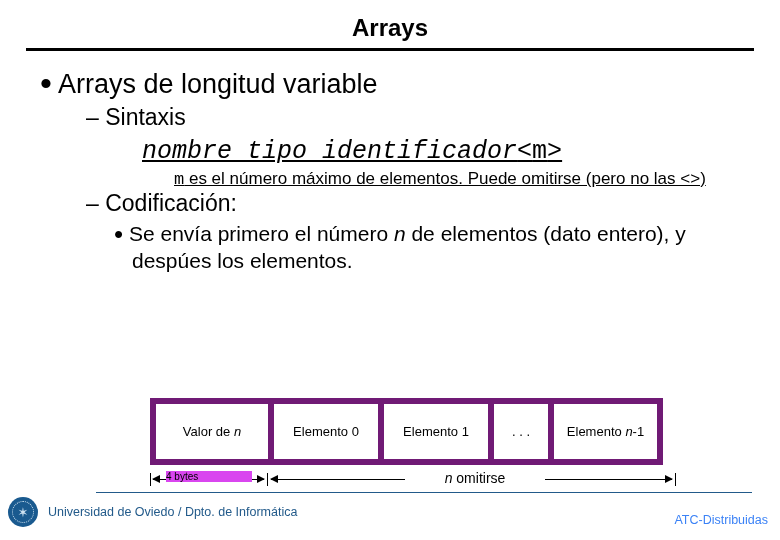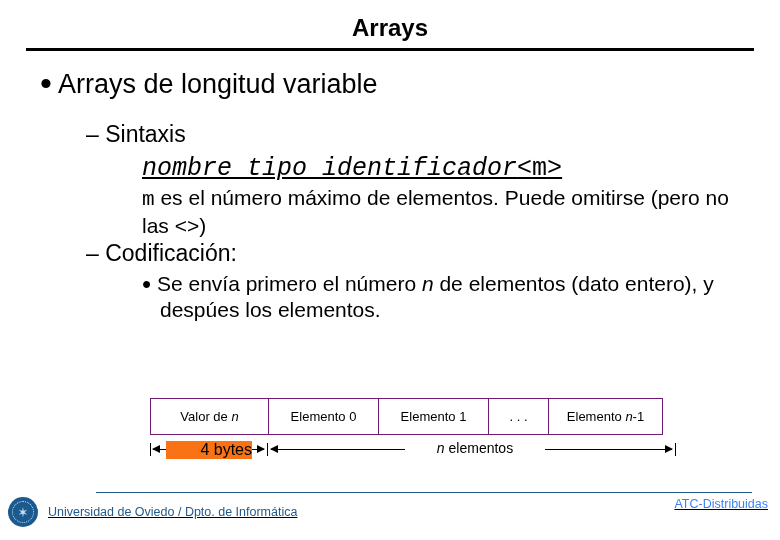--- a/index.html
+++ b/index.html
@@ -21,45 +21,46 @@
   .rule {
     border: none;
     border-top: 3px solid #000;
     margin: 0 26px;
   }
   .content {
     padding: 18px 20px 0 40px;
   }
   .bul1 {
     font-size: 27px;
-    margin-bottom: 21px;
+    margin-bottom: 4px;
   }
   .bul1 .dot { font-size: 34px; line-height: 0; vertical-align: -2px; }
   .sub {
     margin-left: 46px;
   }
   .dash {
     font-size: 23px;
   }
   .code-like {
     margin-left: 56px;
     font-size: 25px;
     margin-top: 4px;
     text-decoration: underline;
   }
   .mono { font-family: "Courier New", monospace; }
   .ital { font-style: italic; }
   .explain {
-    margin-left: 56px;
-    font-size: 21px;
+    margin-left: 88px;
+    font-size: 17px;
     line-height: 1.25;
     margin-top: 2px;
+    text-decoration: underline;
   }
   .bul2 {
-    margin-left: 56px;
+    margin-left: 28px;
     font-size: 21px;
     line-height: 1.25;
     margin-top: 4px;
     text-indent: -18px;
     padding-left: 18px;
   }
   .bul2 .dot { font-size: 26px; line-height: 0; vertical-align: -2px; }
 
   
   .diagram {
@@ -67,22 +68,22 @@
     left: 150px;
     top: 398px;
     width: 600px;
   }
   .row {
     display: flex;
     font-size: 13px;
     text-align: center;
   }
   .cell {
-    border: 1px solid #701a75;
-    padding: 10px 4px;
+    border: 6px solid #701a75;
+    padding: 20px 4px;
     white-space: nowrap;
   }
   .c0 { width: 118px; border-right: none; }
   .c1 { width: 110px; border-right: none; }
   .c2 { width: 110px; border-right: none; }
   .c3 { width: 60px;  border-right: none; }
   .c4 { width: 115px; }
   .annot {
     position: relative;
     margin-top: 4px;
@@ -108,23 +109,23 @@
     position: absolute;
     top: 4px;
     width: 1px; height: 13px;
     background: #000;
   }
   .lbl4 {
     position: absolute;
     top: 2px;
     left: 16px;
     width: 86px;
-    text-align: right;
-    font-size: 16px;
-    background: #f97316;
+    text-align: left;
+    font-size: 10px;
+    background: #d946ef;
   }
   .lblN {
     position: absolute;
     top: 1px;
     left: 255px;
     width: 140px;
     text-align: center;
     font-size: 14px;
     background: #fff;
   }
@@ -137,23 +138,22 @@
     height: 48px;
   }
   .footer-rule {
     border: none;
     border-top: 1px solid #225a8a;
     margin: 0 28px 0 96px;
   }
   .footer-row {
     display: flex;
     justify-content: space-between;
-    align-items: flex-start;
+    align-items: flex-end;
     padding: 4px 8px 0 8px;
-    text-decoration: underline;
   }
   .logo {
     width: 30px; height: 30px;
     border-radius: 50%;
     background: #1a5a8f;
     position: relative;
     margin-right: 10px;
     flex: none;
   }
   .logo::before {
@@ -231,21 +231,21 @@
     </div>
   </div>
   <div class="annot">
     <div class="tick" style="left:0"></div>
     <div class="tick" style="left:117px"></div>
     <div class="tick" style="left:525px"></div>
     <div class="arrow" style="left:3px; width:111px;"></div>
     <div class="lbl4">4 bytes</div>
     <div class="arrow" style="left:121px; width:401px;"></div>
     <div class="lblN">
-      <span class="ital">n</span><span> elementos</span>
+      <span class="ital">n</span><span> omitirse</span>
     </div>
   </div>
 </div>
 
 <div class="footer">
   <hr class="footer-rule">
   <div class="footer-row">
     <div class="footer-left">
       <div class="logo"></div>
       <span>Universidad de Oviedo / Dpto. de Informática</span>

